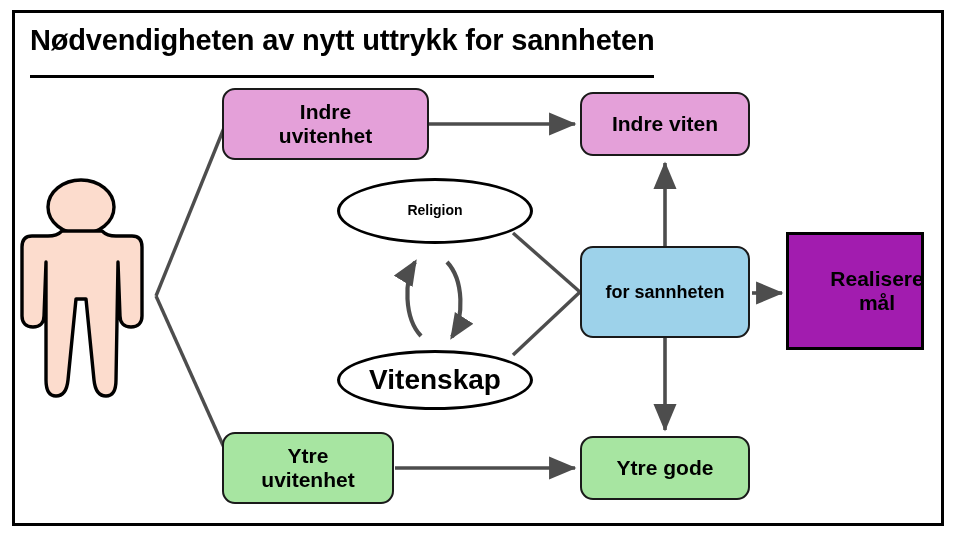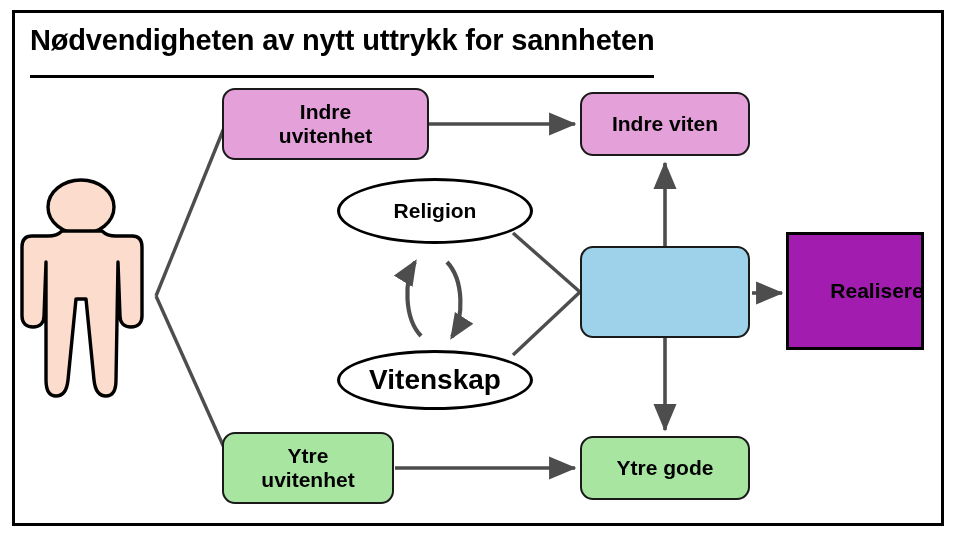--- a/index.html
+++ b/index.html
@@ -66,21 +66,21 @@
     font-size: 21px;
   }
   #node-indre-viten {
     left: 580px; top: 92px; width: 170px; height: 64px;
     background: #e4a0d9;
     font-size: 21px;
     text-align: right;
   }
   #node-religion {
     left: 337px; top: 178px; width: 196px; height: 66px;
-    font-size: 21px;
+    font-size: 14px;
   }
   #node-vitenskap {
     left: 337px; top: 350px; width: 196px; height: 60px;
     font-size: 28px;
   }
   #node-nytt-uttrykk {
     left: 580px; top: 246px; width: 170px; height: 92px;
     background: #9dd2ea;
     font-size: 18px;
   }
@@ -202,26 +202,28 @@
   <div class="node ellipse" id="node-religion">
     <span>Religion</span>
   </div>
 
   <div class="node ellipse" id="node-vitenskap">
     <span>Vitenskap</span>
   </div>
 
   <div class="node rounded" id="node-nytt-uttrykk">
     <div>
+      <span>for sannheten</span>
     </div>
   </div>
 
   <div class="node sharp" id="node-realisere">
     <div>
       <span>Realisere</span>
+      <span>mål</span>
     </div>
   </div>
 
   <div class="node rounded" id="node-ytre-uvitenhet">
     <div>
       <span>Ytre</span>
       <span>uvitenhet</span>
     </div>
   </div>
 

